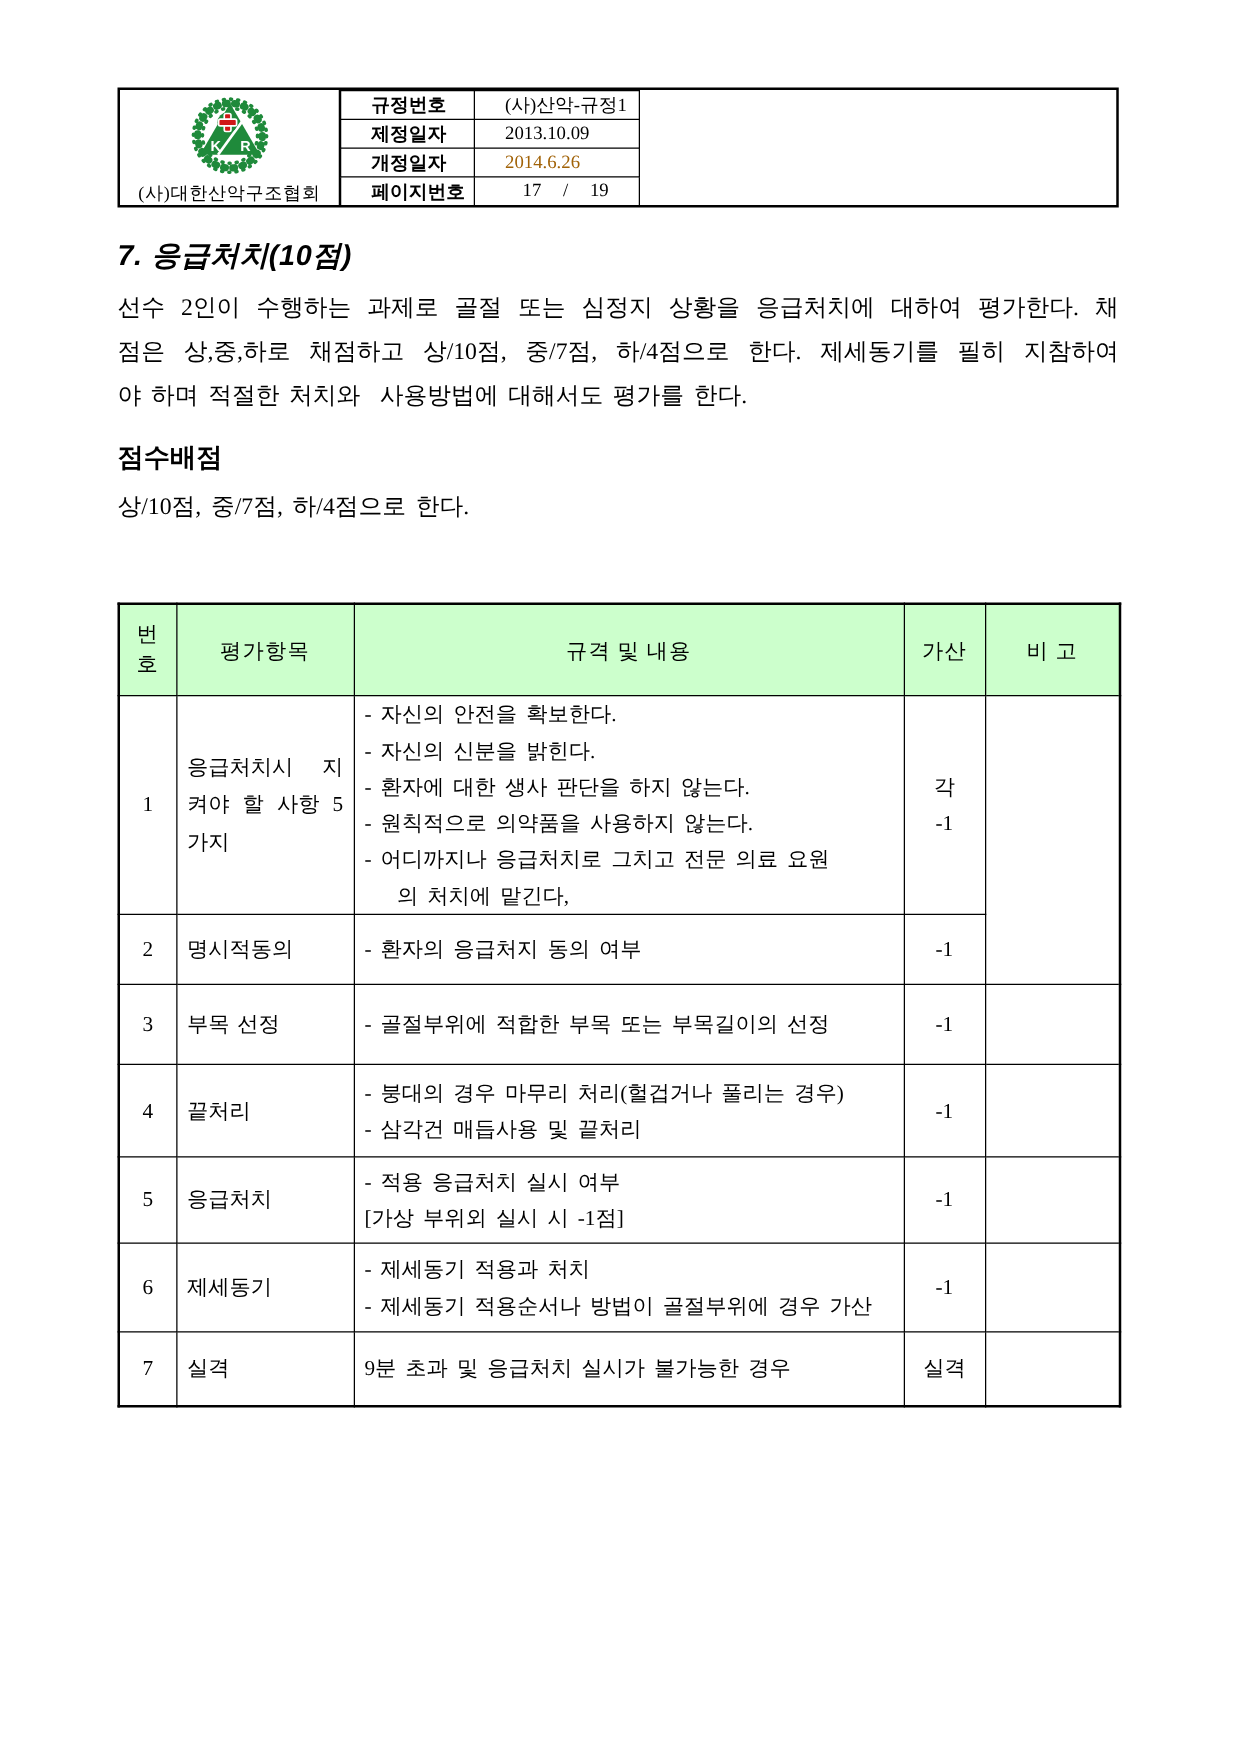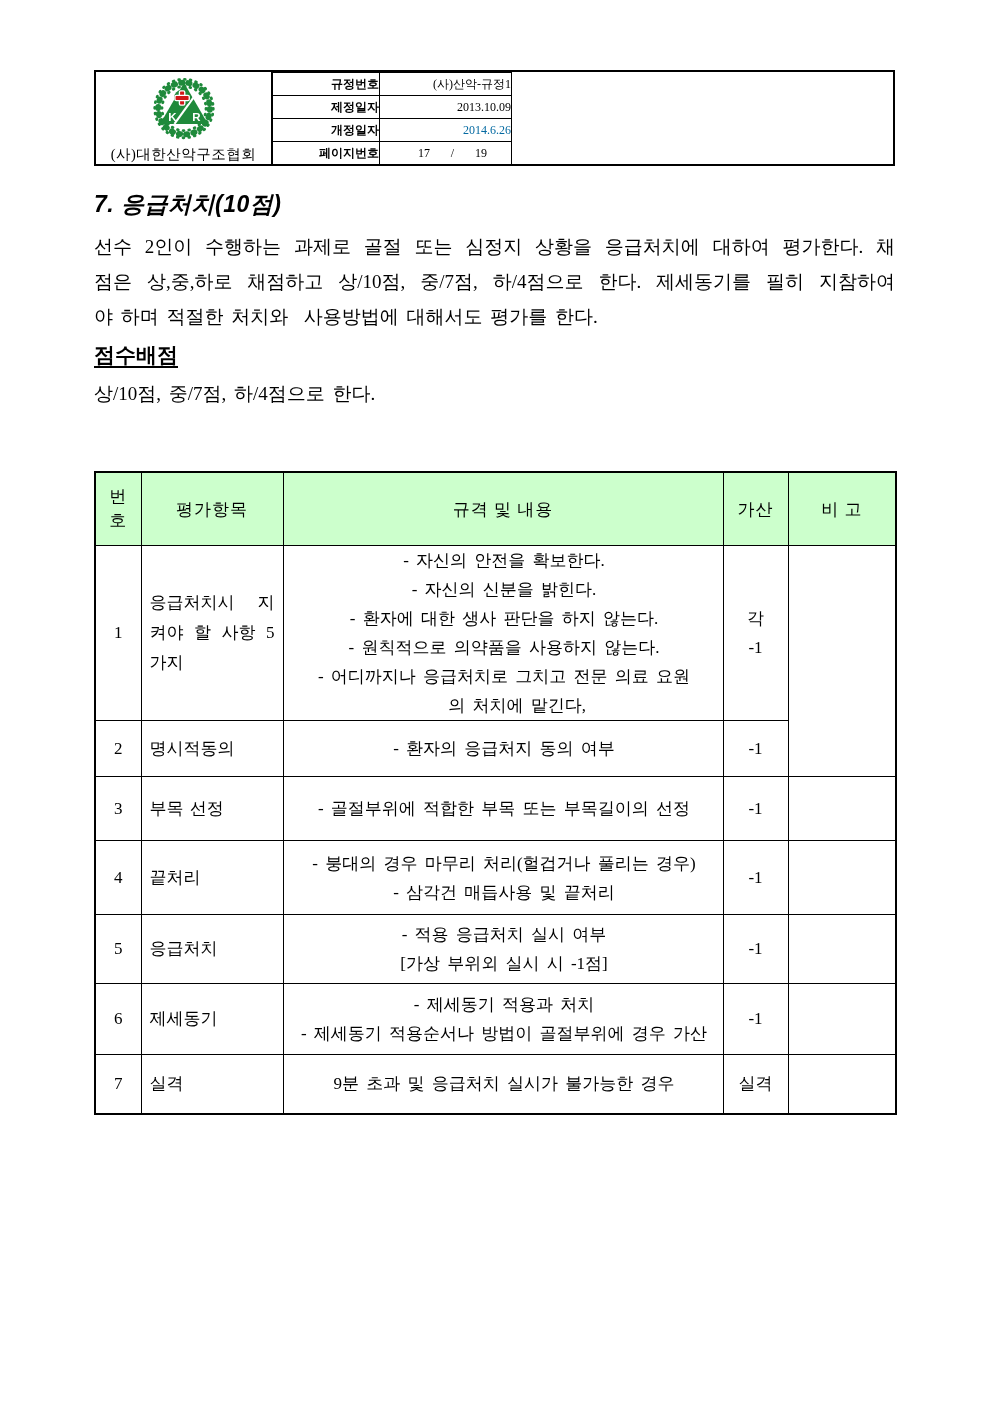--- a/index.html
+++ b/index.html
@@ -50,30 +50,30 @@
     white-space: nowrap;
   }
   .info-cell { width: 240px; }
   .info-table {
     width: 100%; height: 100%;
     border-collapse: collapse;
     table-layout: fixed;
   }
   .info-table td {
     border: 1px solid #000;
-    text-align: right;
+    text-align: left;
     vertical-align: middle;
-    font-size: 12px;
+    font-size: 15px;
     height: 23px;
     overflow: hidden;
     white-space: nowrap;
     padding-left: 24px;
   }
   .info-table tr td:first-child { width: 107px; font-weight: bold; }
-  .info-table td.blue { color: #0369a1; }
+  .info-table td.blue { color: #a16207; }
   .page-num-cell { padding: 0 10px; }
   .page-num-wrap { display: flex; justify-content: space-between; padding: 0 14px; }
 
   
   .section-heading {
     margin-top: 23px;
     font-family: "Liberation Sans", "DejaVu Sans", sans-serif;
     font-weight: bold;
     font-size: 23px;
     letter-spacing: 0.5px;
@@ -81,25 +81,24 @@
   }
   .body-text { margin-top: 9px; }
   .body-line {
     font-size: 19px;
     line-height: 35px;
     white-space: pre-wrap;
     word-spacing: 3px;
   }
   .body-line.just { text-align: justify; text-align-last: justify; font-family: Liberation Serif, serif; }
   .subheading {
-    margin-top: 7px;
+    margin-top: 18px;
     font-family: "Liberation Sans", "DejaVu Sans", sans-serif;
     font-weight: bold;
     font-size: 21px;
-    text-decoration: underline;
     text-underline-offset: 4px;
     display: inline-block;
   }
   .score-line {
     margin-top: 12px;
     font-size: 19px;
     word-spacing: 3px;
   }
 
   
@@ -120,21 +119,21 @@
     font-weight: normal;
     font-size: 17px;
     text-align: center;
     height: 61px;
     letter-spacing: 1px;
   }
   th.h-no { word-break: break-all; padding: 12px 13px; line-height: 24px; }
   .c-no { text-align: center; }
   .c-item { padding: 0 8px; line-height: 30px; word-spacing: 2px; }
   .c-item.justify { text-align: justify; }
-  .c-content { padding: 0 6px 0 8px; word-spacing: 3px; text-align: center; }
+  .c-content { padding: 0 6px 0 8px; word-spacing: 3px; }
   .c-content .line { line-height: 29px; }
   .c-content .line.indent { padding-left: 26px; }
   .c-gasan { text-align: center; }
   .c-gasan .line { line-height: 29px; }
   tr.r1 { height: 174px; }
   tr.r2 { height: 56px; }
   tr.r3 { height: 64px; }
   tr.r4 { height: 74px; }
   tr.r5 { height: 69px; }
   tr.r6 { height: 71px; }

